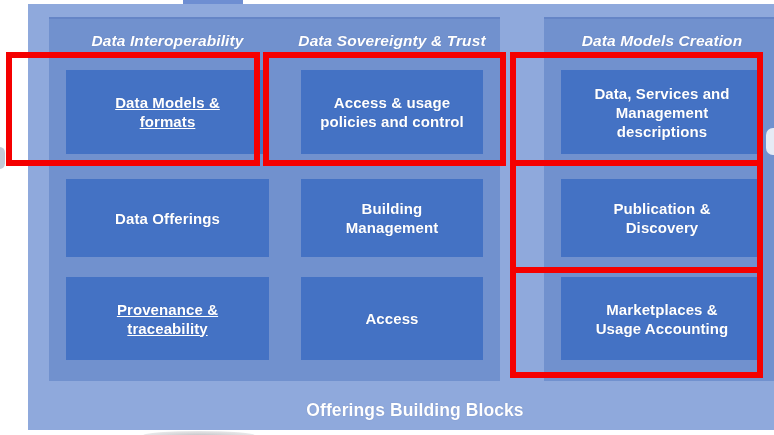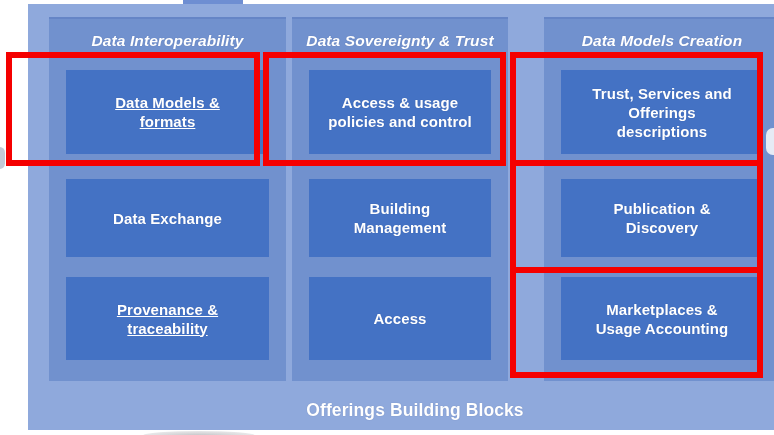--- a/index.html
+++ b/index.html
@@ -22,21 +22,21 @@
     margin-left: 28px;
   }
   
   .column {
     position: absolute; top: 13px; height: 364px;
     background: #7191CE;
     border-top: 2px solid #6585C6;
     box-sizing: border-box;
   }
   .col1 { left: 21px;  width: 237px; }
-  .col2 { left: 264px; width: 216px; }
+  .col2 { left: 256px; width: 216px; }
   .col3 { left: 516px; width: 236px; }
   .col-header {
     height: 44px;
     display: flex; align-items: center; justify-content: center;
     color: #ffffff;
     font-size: 15.5px; font-weight: 700; font-style: italic;
     letter-spacing: 0.1px;
     text-shadow: 0 0 1px rgba(40,60,120,0.35);
   }
   
@@ -102,21 +102,21 @@
   <div class="top-tab"></div>
 
   <div class="panel">
 
     <div class="column col1">
       <div class="col-header">Data Interoperability</div>
       <div class="block row1">
         <span class="block-label w140">Data Models &amp; formats</span>
       </div>
       <div class="block row2">
-        <span class="block-label">Data Exchange</span>
+        <span class="block-label">Data Offerings</span>
       </div>
       <div class="block row3">
         <span class="block-label w140">Provenance &amp; traceability</span>
       </div>
     </div>
 
     <div class="column col2">
       <div class="col-header">Data Sovereignty &amp; Trust</div>
       <div class="block row1">
         <span class="block-label w150">Access &amp; usage policies and control</span>
@@ -125,21 +125,21 @@
         <span class="block-label w120">Building Management</span>
       </div>
       <div class="block row3">
         <span class="block-label">Access</span>
       </div>
     </div>
 
     <div class="column col3">
       <div class="col-header">Data Models Creation</div>
       <div class="block row1">
-        <span class="block-label w145">Trust, Services and Offerings descriptions</span>
+        <span class="block-label w145">Data, Services and Management descriptions</span>
       </div>
       <div class="block row2">
         <span class="block-label w130">Publication &amp; Discovery</span>
       </div>
       <div class="block row3">
         <span class="block-label w135">Marketplaces &amp; Usage Accounting</span>
       </div>
     </div>
 
     <div class="footer-title">Offerings Building Blocks</div>

